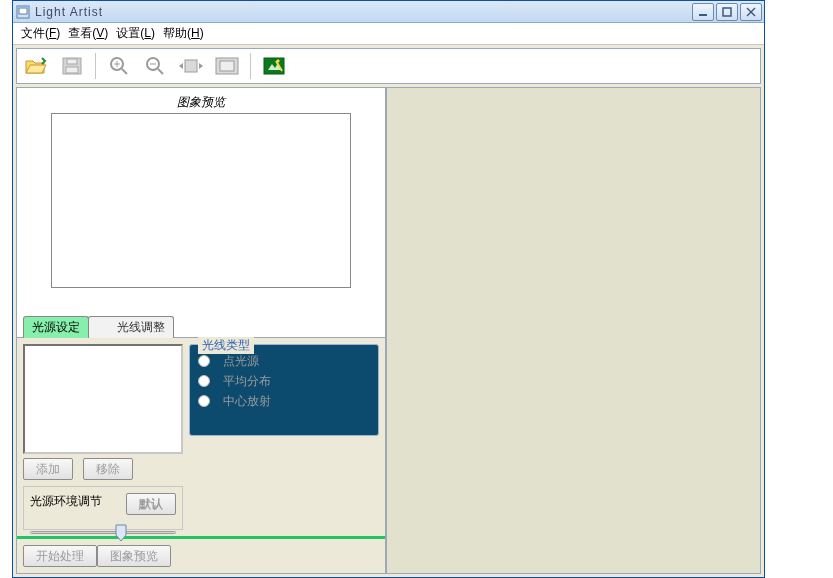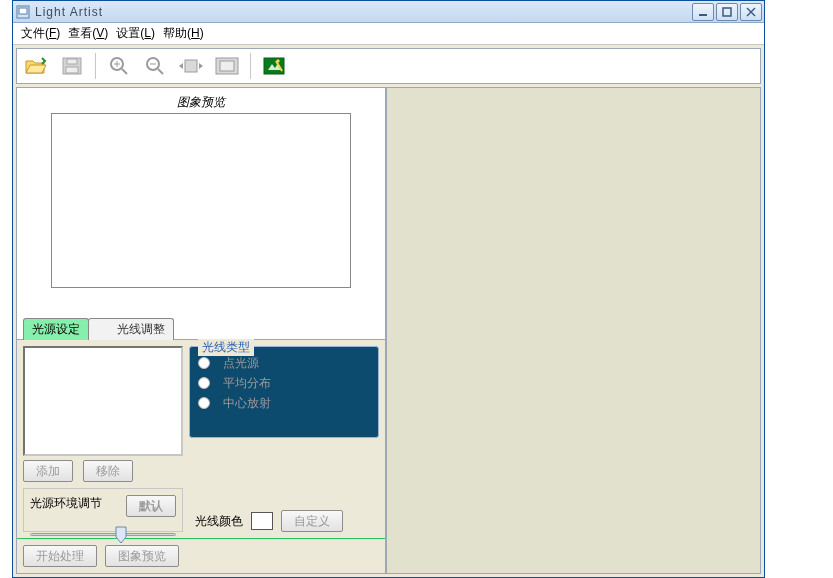--- a/index.html
+++ b/index.html
@@ -36,21 +36,21 @@
 .fieldset .legend { position:absolute; top:-8px; left:8px; background:#ece9d8; padding:0 4px; color:#2b5fb0; }
 .radiorow { display:flex; align-items:center; gap:13px; height:20px; color:#9b9b9b; }
 .radiorow .radio { width:12px; height:12px; border:1px solid #b7b7b7; border-radius:50%; background:#fff; }
 .envrow { display:flex; align-items:center; gap:8px; border:1px solid #c7c7c7; background:#ece9d8; padding:6px; }
 .slider { flex:1; height:18px; position:relative; }
 .slider .track { position:absolute; top:8px; left:0; right:0; height:3px; background:linear-gradient(#bbb,#eee); border:1px solid #9d9d9d; border-radius:2px; }
 .slider .thumb { position:absolute; top:1px; left:58%; width:12px; height:18px; }
 .slider .thumb svg { display:block; }
 .colorrow { display:flex; align-items:center; gap:8px; padding:4px 6px 0 6px; }
 .swatch { width:22px; height:18px; border:1px solid #555; background:#fff; }
-.bottomrow { display:flex; gap:8px; padding:6px; background:#ece9d8; border-top:1px solid #22c55e; }
+.bottomrow { display:flex; padding:6px; background:#ece9d8; border-top:3px solid #22c55e; }
 .sep { width:1px; background:#c7c7c7; margin:2px 4px; align-self:stretch; }
 </style>
 </head>
 <body>
 
 <div class="window">
   <div class="titlebar">
     <span class="app-icon">
       <svg width="14" height="14" viewBox="0 0 14 14">
           <rect x="1" y="1" width="12" height="12" fill="#cfe3f6" stroke="#5c7da8"></rect>
@@ -185,27 +185,20 @@
             </div>
             <div class="slider">
               <div class="track"></div>
               <div class="thumb">
                 <svg width="12" height="18" viewBox="0 0 12 18">
                     <path d="M1 1 h10 v10 l-5 6 -5 -6 z" fill="#dce7f5" stroke="#6e88ab"></path>
                   </svg>
               </div>
             </div>
           </div>
-          <div style="flex:1; display:flex; align-items:flex-end;">
-            <div class="colorrow" style="width:100%;">
-              <span>光线颜色</span>
-              <div class="swatch"></div>
-              <div class="btn disabled">自定义</div>
-            </div>
-          </div>
         </div>
       </div>
 
       <div class="bottomrow">
         <div class="btn disabled">开始处理</div>
         <div class="btn disabled">图象预览</div>
       </div>
     </div>
 
     <div class="rightpanel"></div>

